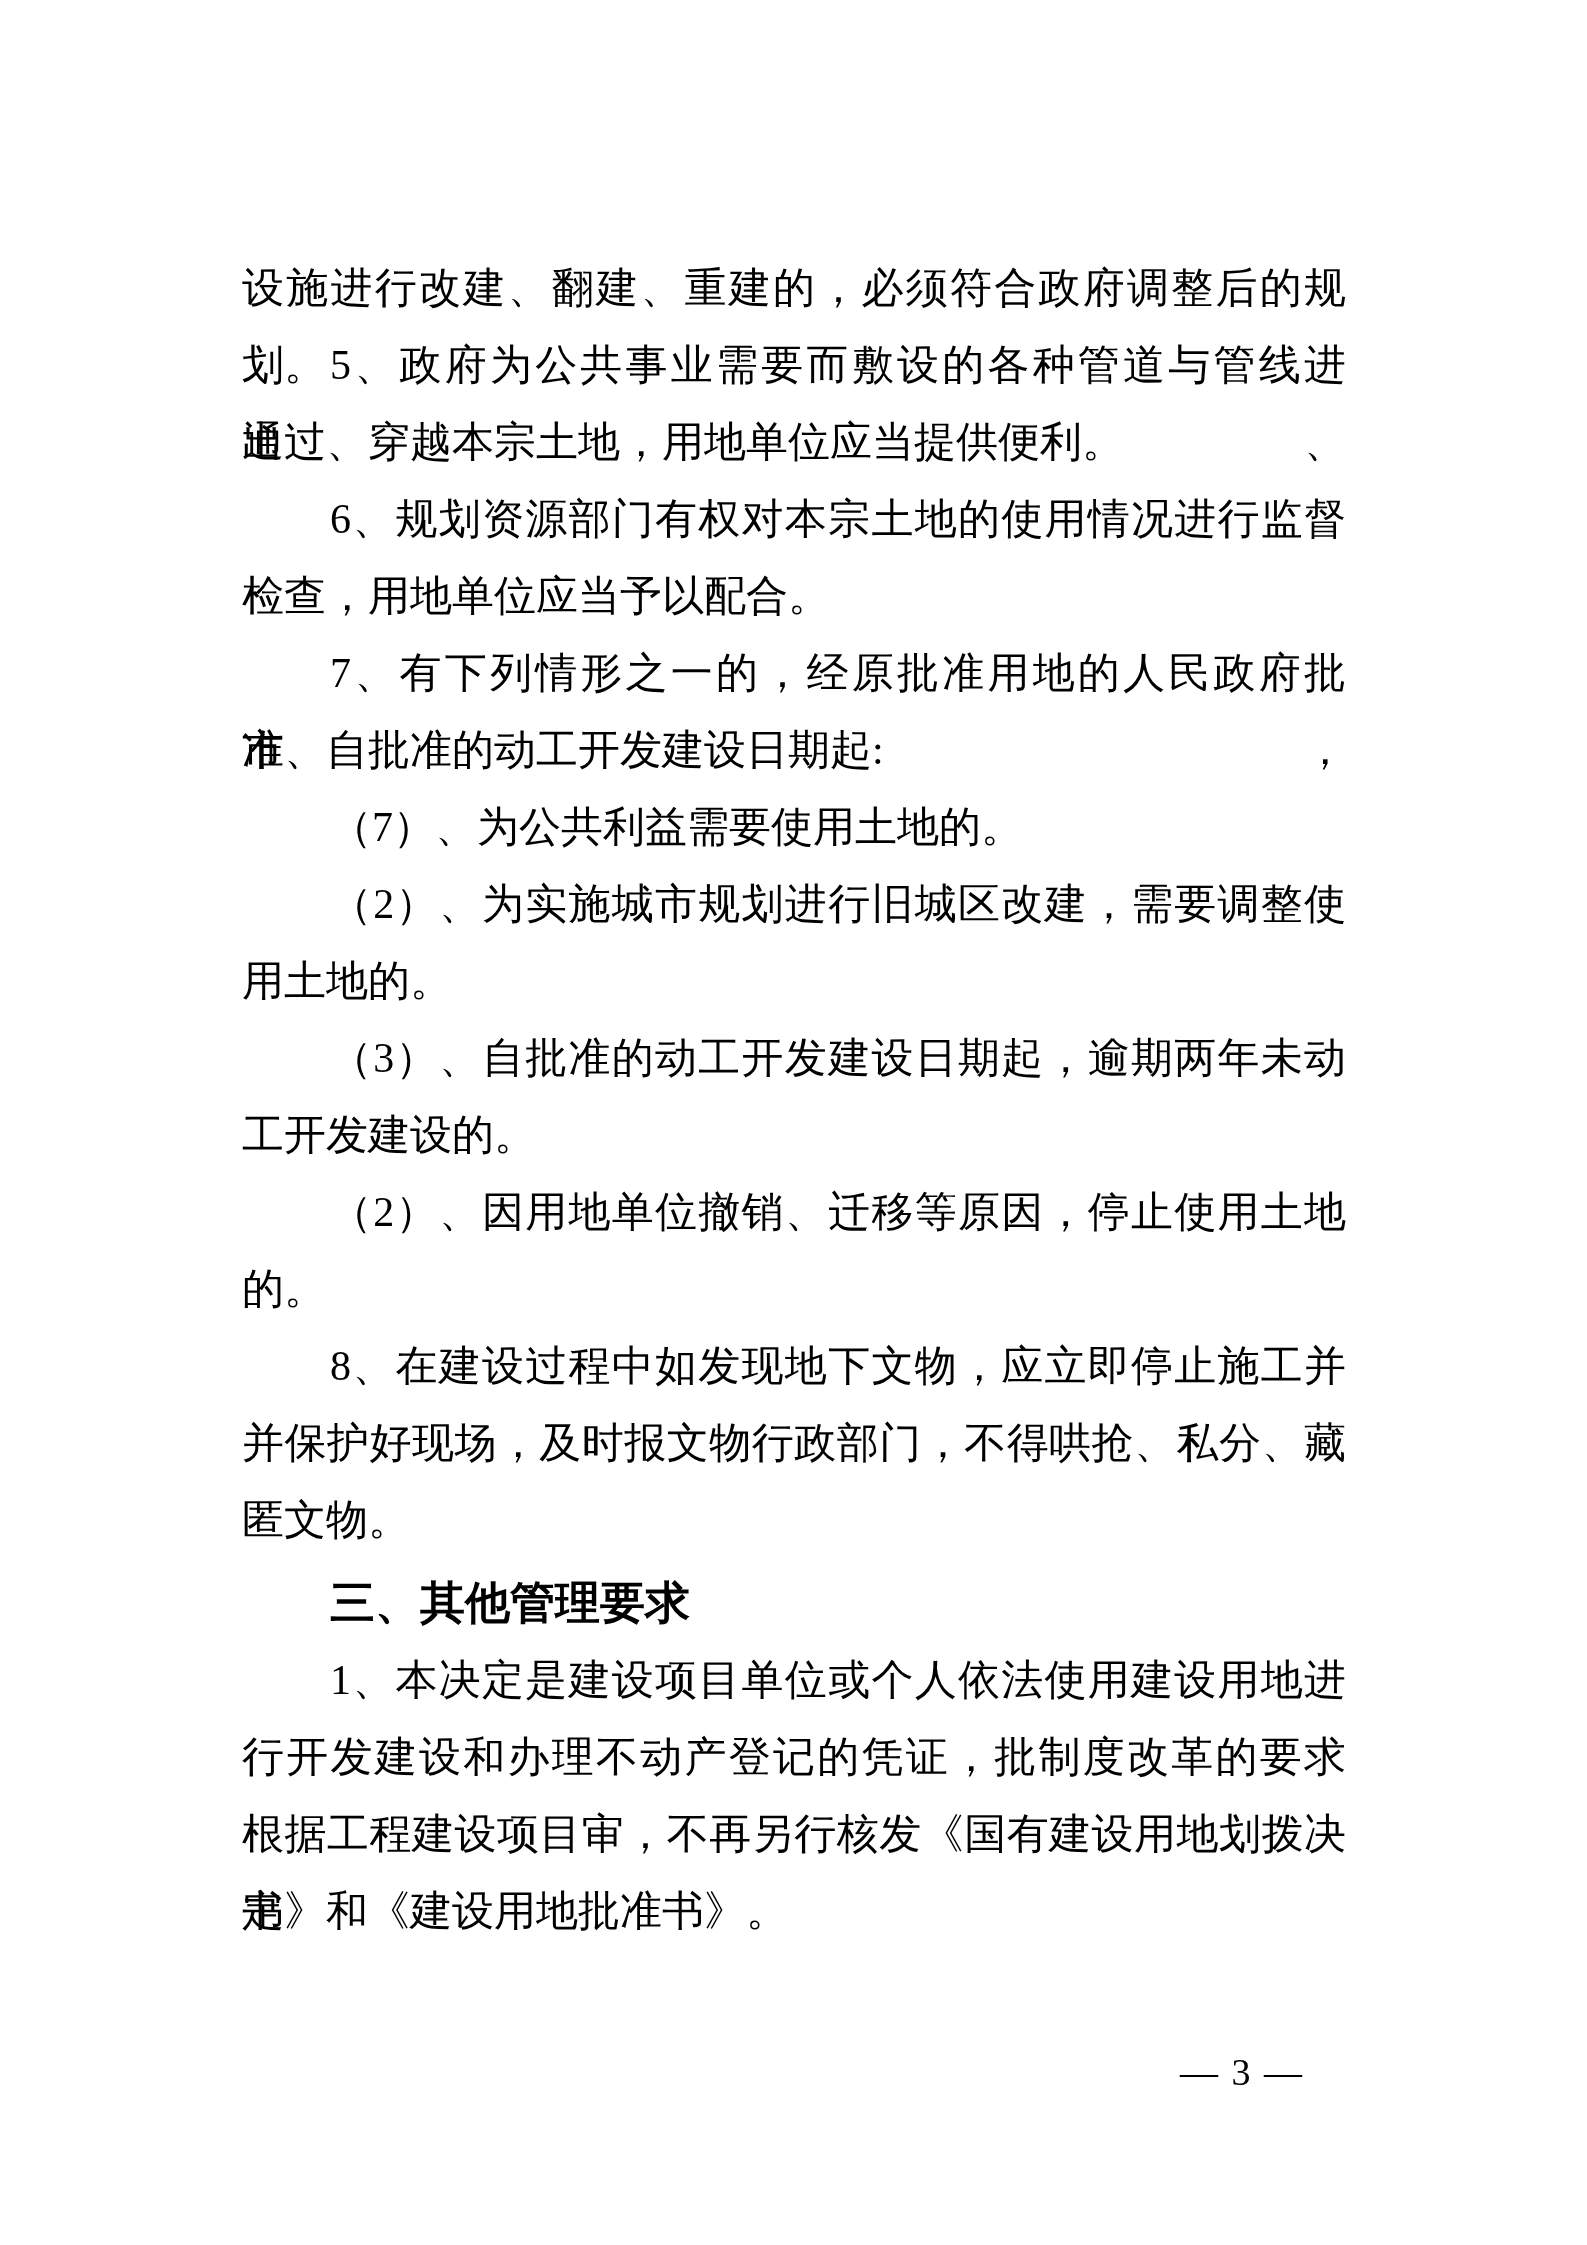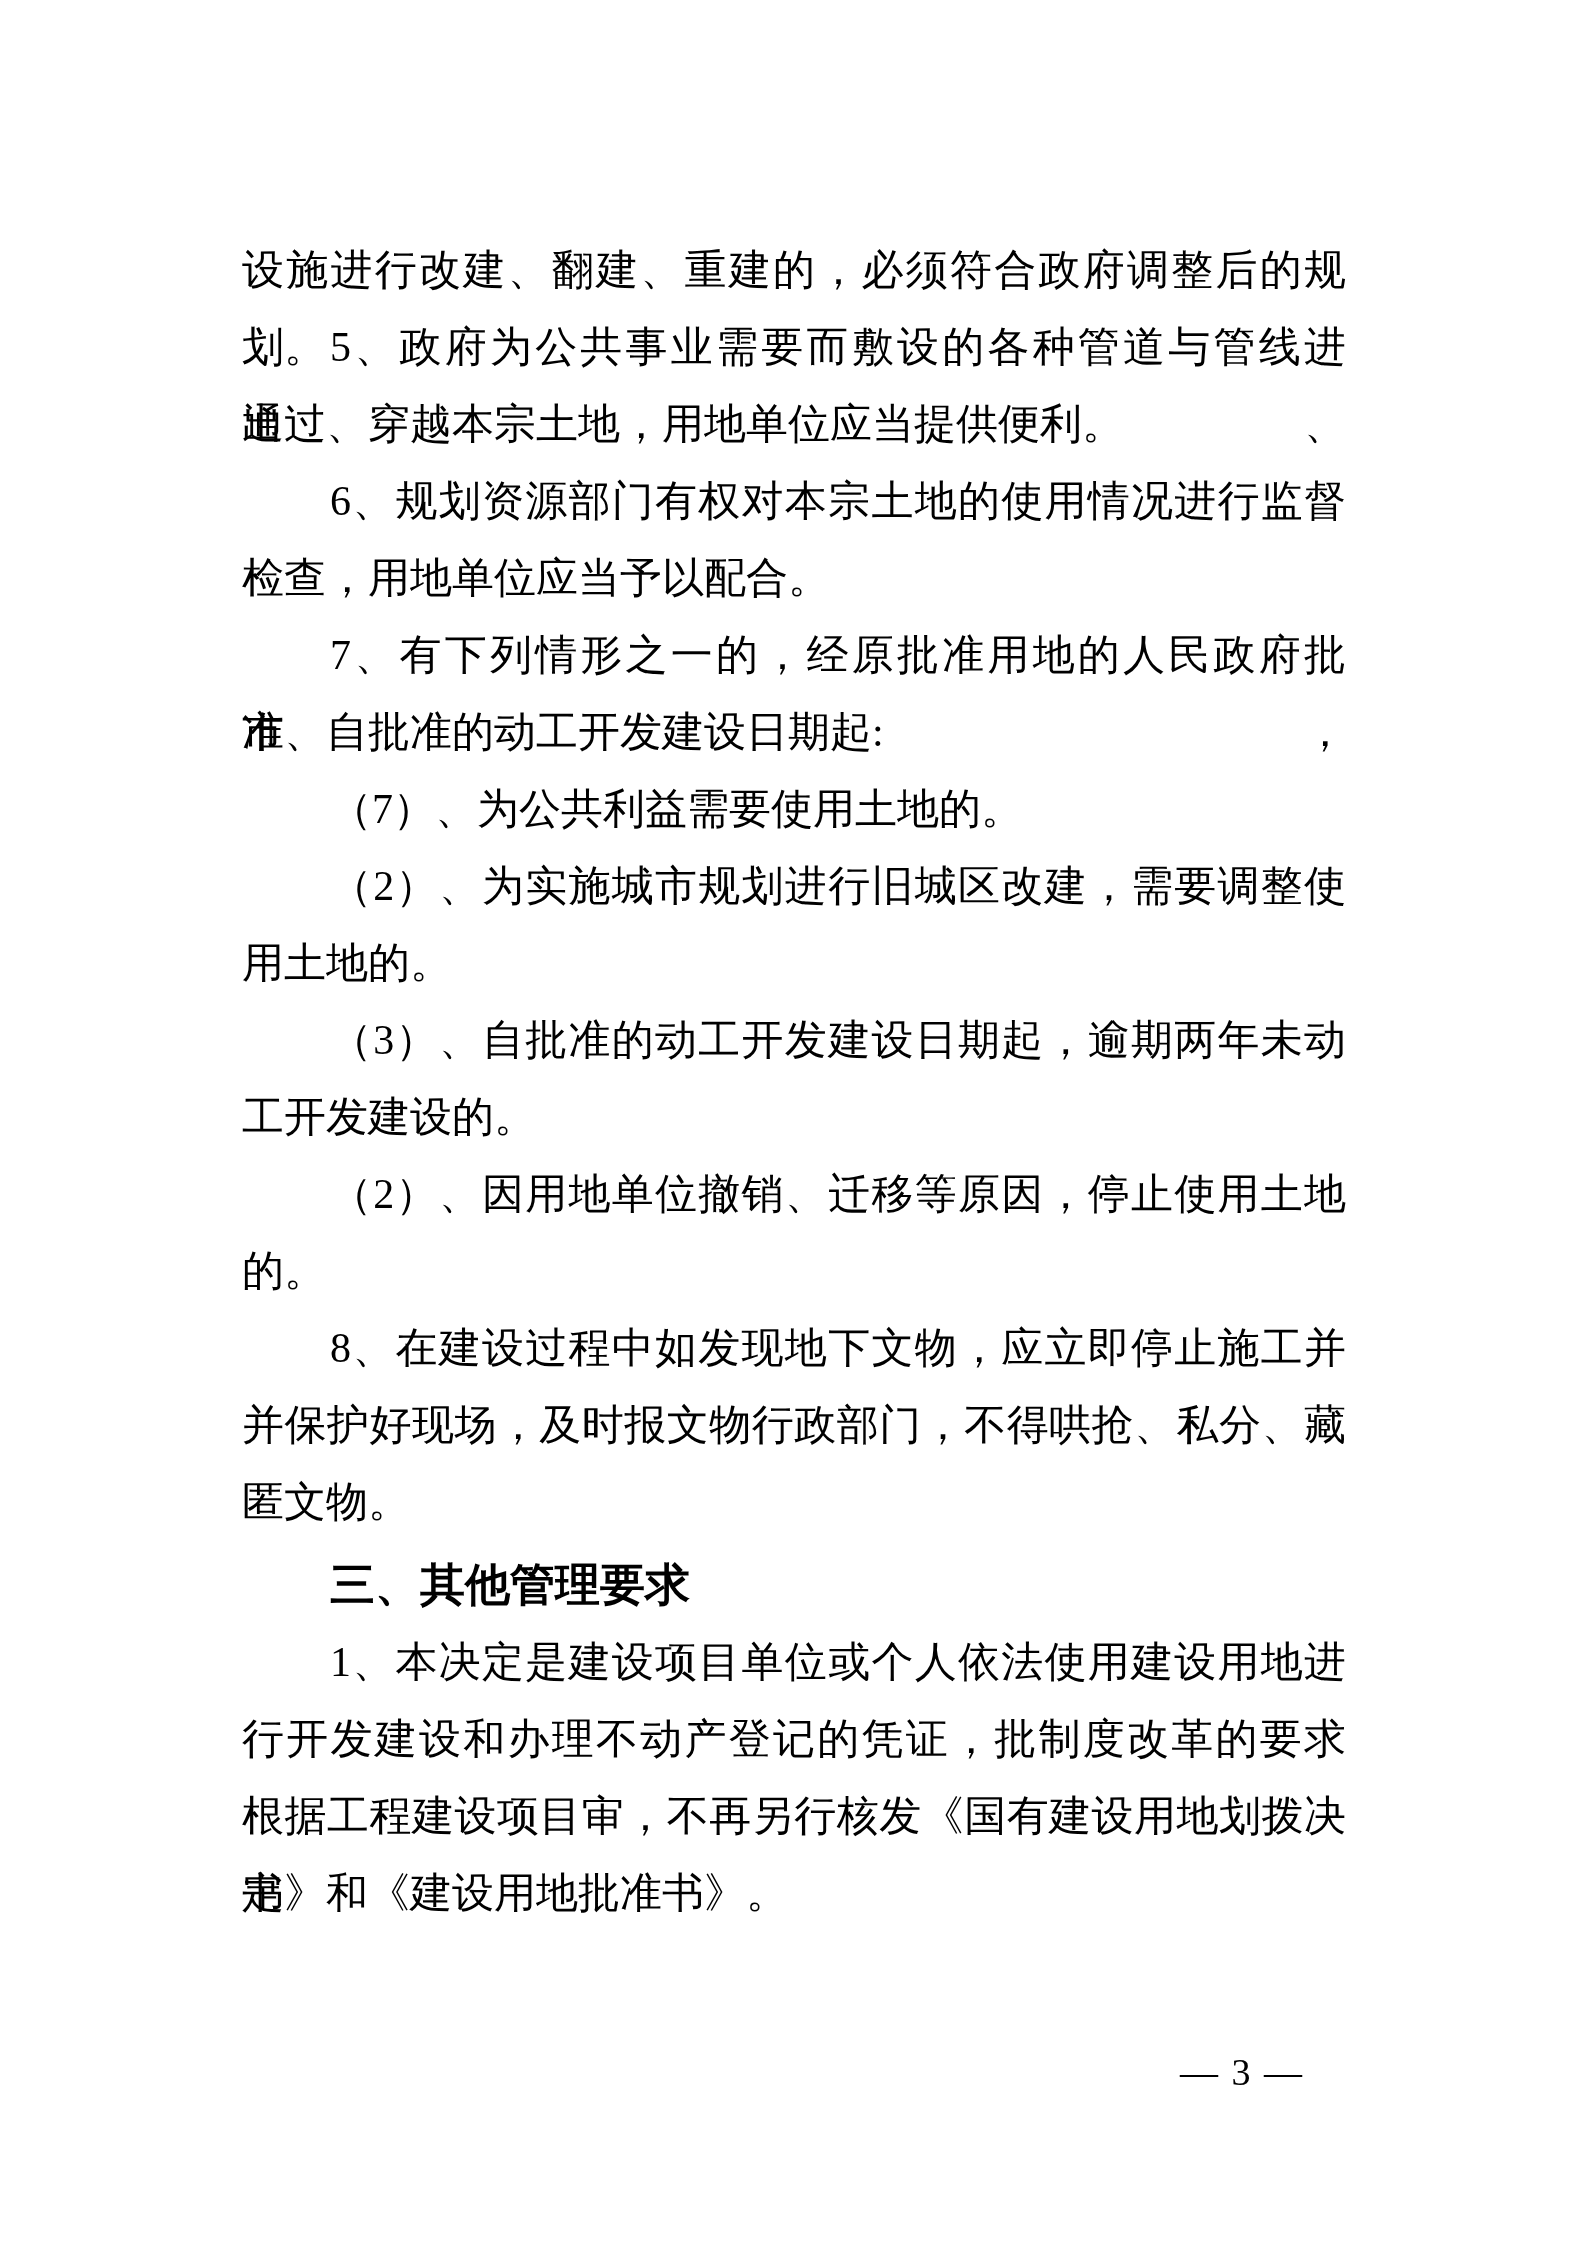--- a/index.html
+++ b/index.html
@@ -17,21 +17,21 @@
     position: absolute;
     left: 0;
     top: 0;
     width: 1587px;
     height: 2245px;
     background: #ffffff;
   }
   .body-text {
     position: absolute;
     left: 242px;
-    top: 232px;
+    top: 250px;
     width: 1104px;
   }
   .line {
     font-family: "Liberation Serif", "DejaVu Serif", serif;
     font-size: 42px;
     line-height: 77px;
     height: 77px;
     color: #000000;
     text-align: justify;
     text-justify: inter-character;

